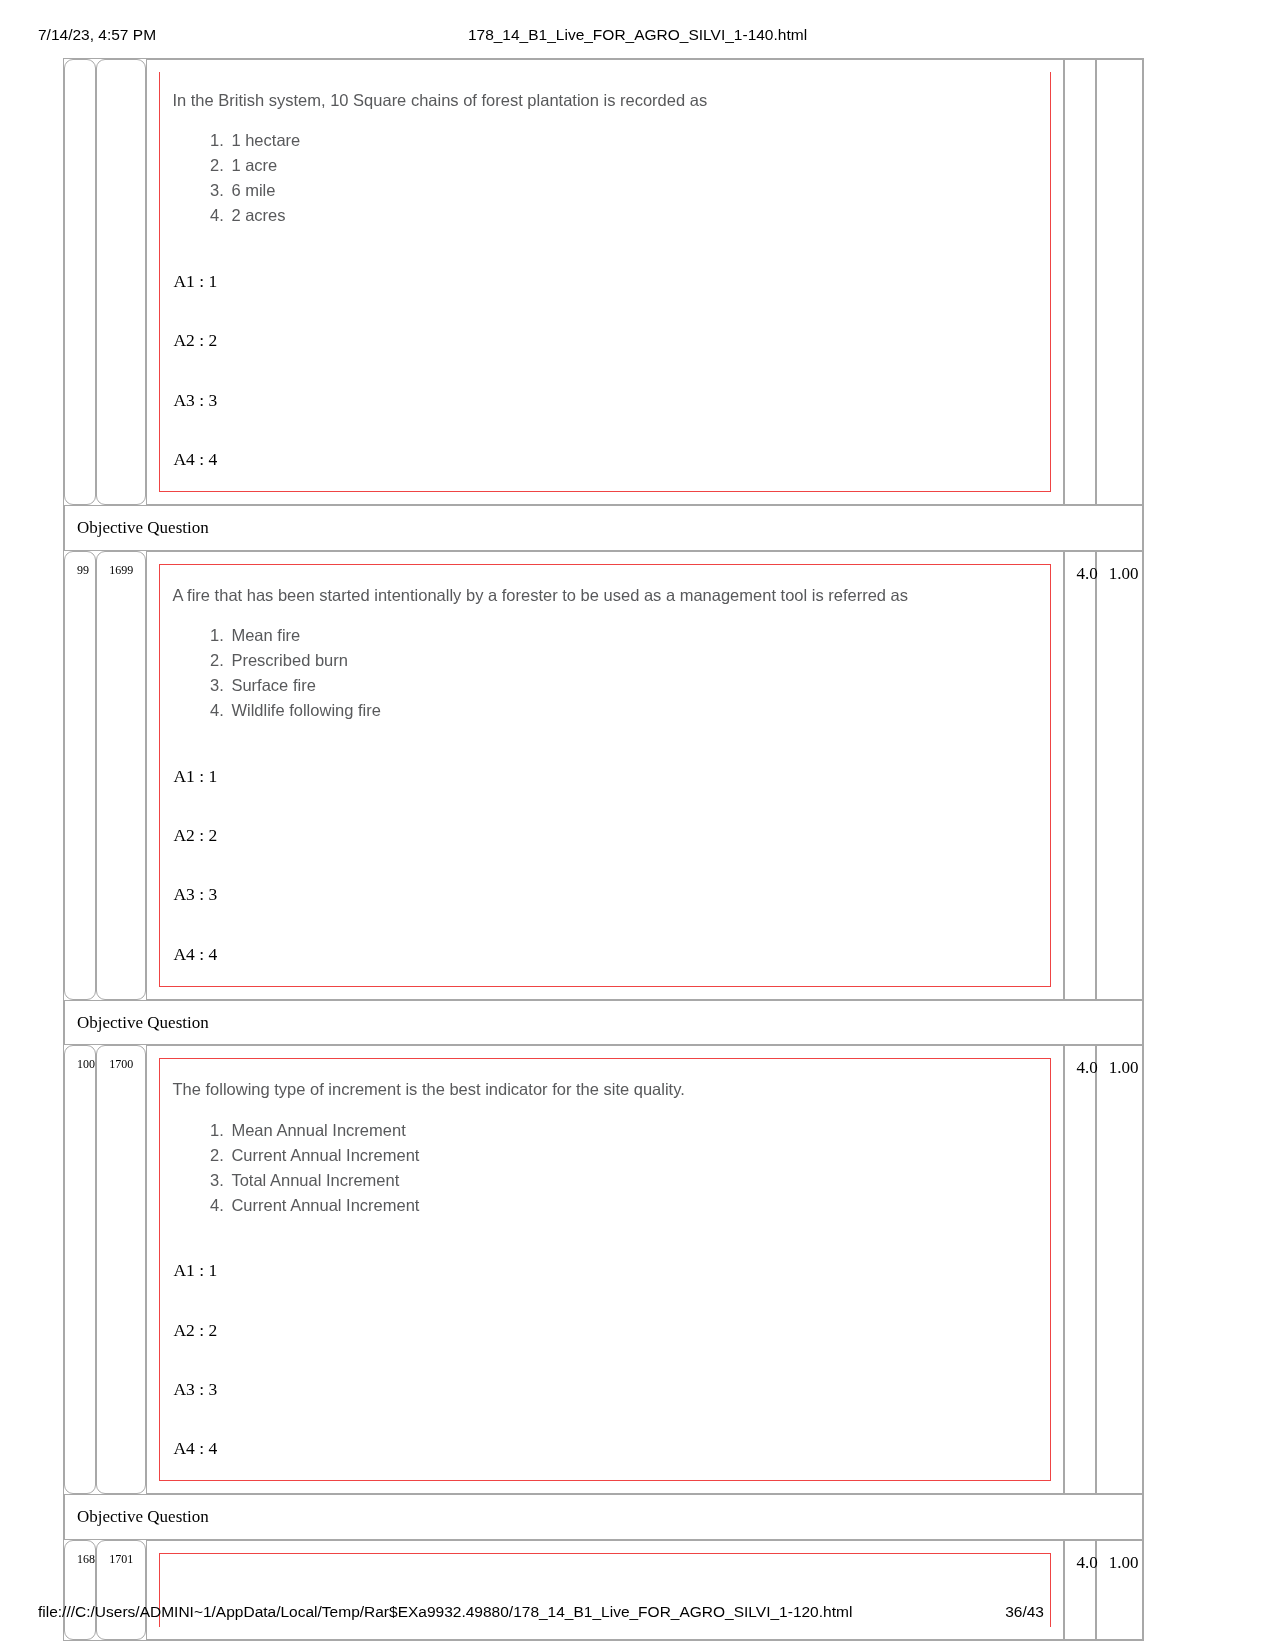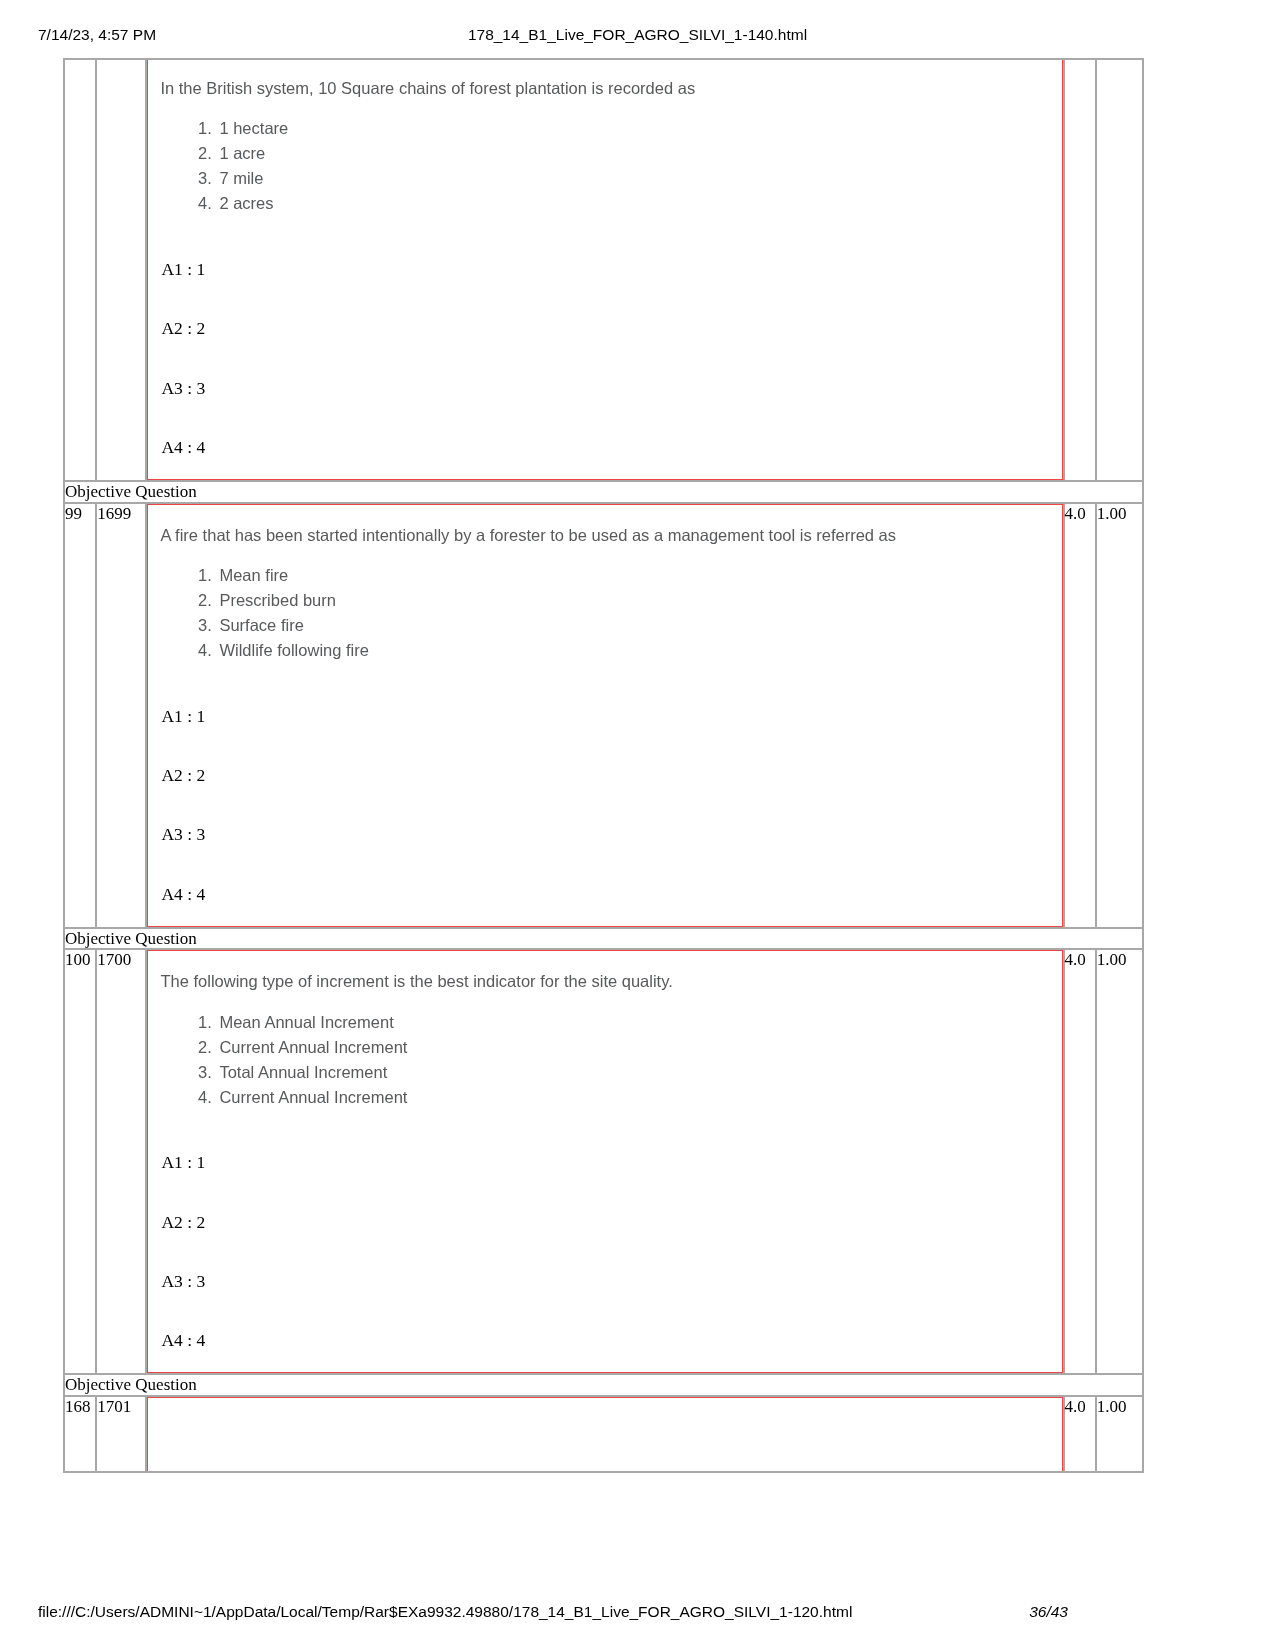--- a/index.html
+++ b/index.html
@@ -54,24 +54,23 @@
     color: #000;
   }
   .page-footer .ftr-path {
     position: absolute;
     left: 38px;
     top: 0;
     white-space: nowrap;
   }
   .page-footer .ftr-page {
     position: absolute;
-    right: 24px;
+    right: 48px;
     top: 0;
     white-space: nowrap;
-    font-style: italic;
   }
 
   
   .sheet {
     position: absolute;
     left: 63px;
     top: 58px;
     width: 1081px;
   }
 
@@ -79,21 +78,21 @@
     width: 1081px;
     border-collapse: separate;
     border-spacing: 0;
     table-layout: fixed;
     border: 1px solid #a8a8a8;
     background: #fff;
   }
   table.qtable td {
     border: 1px solid #a8a8a8;
     vertical-align: top;
-    padding: 0;
+    padding: 12px;
     background: #fff;
   }
 
   
   col.c-num   { width: 32px; }
   col.c-id    { width: 50px; }
   col.c-body  { width: 912px; }
   col.c-mark  { width: 32px; }
   col.c-weight{ width: 47px; }
 
@@ -102,25 +101,26 @@
     font-family: "Liberation Serif", "DejaVu Serif", serif;
     font-size: 17px;
     line-height: 1.15;
     padding: 1px 0 2px 5px;
     white-space: nowrap;
   }
 
   
   td.qnum, td.qid {
     font-family: "Liberation Serif", "DejaVu Serif", serif;
-    font-size: 17px;
+    font-size: 12px;
     line-height: 1.15;
     padding: 1px 2px 0 4px;
     text-align: left;
     white-space: nowrap;
+    border-radius: 9px;
   }
 
   
   td.mark, td.weight {
     font-family: "Liberation Serif", "DejaVu Serif", serif;
     font-size: 17px;
     line-height: 1.15;
     padding: 1px 2px 0 5px;
     text-align: left;
     white-space: nowrap;
@@ -207,21 +207,21 @@
 
       <tr>
         <td class="qnum"></td>
         <td class="qid"></td>
         <td class="qbody">
           <div class="qbody-inner clipped">
             <p class="qstem">In the British system, 10 Square chains of forest plantation is recorded as</p>
             <ol class="opts">
               <li>1 hectare</li>
               <li>1 acre</li>
-              <li>7 mile</li>
+              <li>6 mile</li>
               <li>2 acres</li>
             </ol>
             <div class="answers">
               <div class="ans-line">A1 : 1</div>
               <div class="ans-line">A2 : 2</div>
               <div class="ans-line">A3 : 3</div>
               <div class="ans-line">A4 : 4</div>
             </div>
           </div>
         </td>

